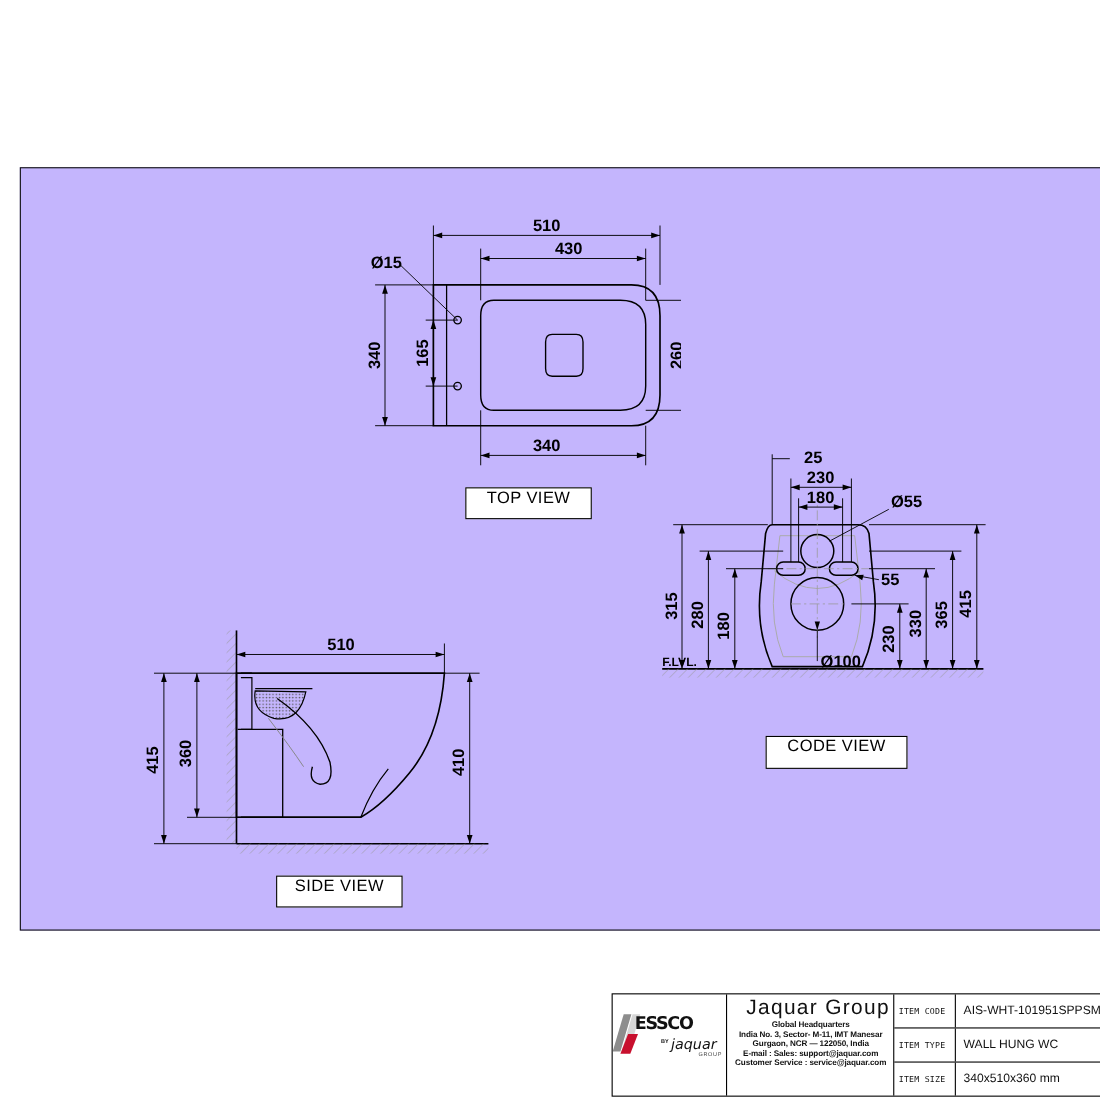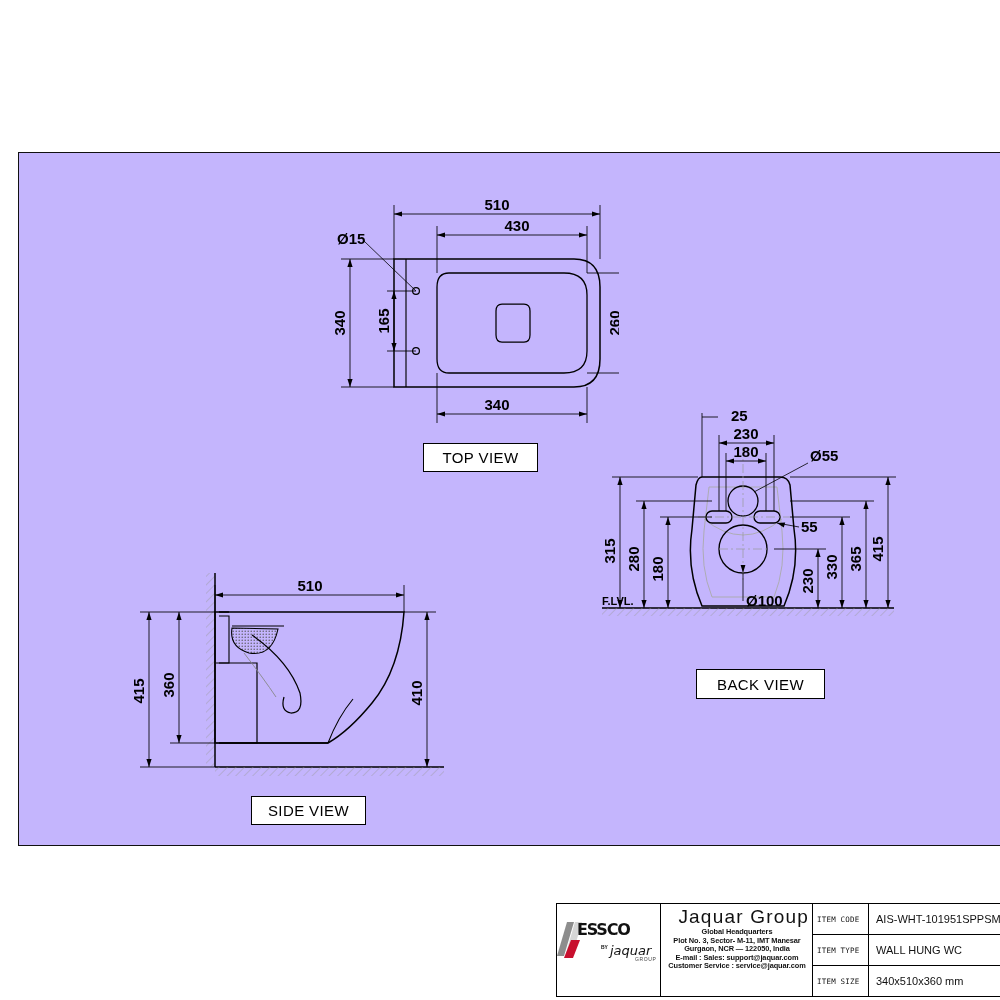--- a/index.html
+++ b/index.html
@@ -4,21 +4,21 @@
 <style>
   html,body{margin:0;padding:0;background:#ffffff;}
   body{width:1000px;height:1000px;position:relative;
        font-family:"Liberation Sans","DejaVu Sans",sans-serif;
        color:#000;overflow:hidden;}
   #sheet{position:absolute;left:18px;top:152px;width:993px;height:694px;
          border:1.6px solid #111;box-sizing:border-box;background:#c4b5fd;}
   svg{display:block;}
   .dimtxt{font-family:"Liberation Sans","DejaVu Sans",sans-serif;font-weight:700;}
   .viewlabel{position:absolute;border:1.5px solid #000;background:#fff;
-             display:flex;align-items:center;justify-content:center;
+             display:flex;justify-content:center;
              font-size:15px;font-weight:400;letter-spacing:.4px;}
   
   #titleblock{position:absolute;left:537px;top:750px;width:456px;height:94px;
               border:1.4px solid #000;box-sizing:border-box;display:flex;background:#fff;}
   #tb-logo{width:104px;border-right:1.4px solid #000;position:relative;box-sizing:border-box;}
   #tb-addr{width:152px;border-right:1.4px solid #000;box-sizing:border-box;
            padding:2px 3px 0 4px;}
   #tb-right{flex:1;display:flex;flex-direction:column;box-sizing:border-box;}
   .tbrow{flex:1;display:flex;border-bottom:1.2px solid #000;box-sizing:border-box;}
   .tbrow:last-child{border-bottom:none;}
@@ -311,21 +311,21 @@
       <text x="69" y="168" transform="rotate(-90 69,168)">180</text>
       <text x="219" y="180" transform="rotate(-90 219,180)">230</text>
       <text x="243" y="166" transform="rotate(-90 243,166)">330</text>
       <text x="267" y="158" transform="rotate(-90 267,158)">365</text>
       <text x="289" y="148" transform="rotate(-90 289,148)">415</text>
       <text x="8" y="204" text-anchor="start" font-size="11">F.LVL.</text>
     </g>
   </svg>
 
   <div class="viewlabel" style="left:677px;top:516px;width:127px;height:28px;">
-    <span>BACK VIEW</span>
+    <span>CODE VIEW</span>
   </div>
 
   <div id="titleblock">
 
     <div id="tb-logo">
       <div id="essco-wrap">
         <svg width="26" height="40" style="position:absolute;left:0px;top:2px;">
           <polygon points="10,2 17,2 7,36 0,36" fill="#8d8d8d"></polygon>
           <polygon points="18,2 25,2 15,36 8,36" fill="#d6d6d6"></polygon>
           <polygon points="14,20 23,20 16,38 7,38" fill="#c8102e"></polygon>
@@ -333,21 +333,21 @@
         <div id="essco-txt">ESSCO</div>
         <div id="essco-by">BY</div>
         <div id="essco-jaquar">jaquar</div>
         <div id="essco-group">GROUP</div>
       </div>
     </div>
 
     <div id="tb-addr">
       <div id="jaquar-title">Jaquar  Group</div>
       <div class="addrline first">Global  Headquarters</div>
-      <div class="addrline">Plot No. 3, Sector-  M-11, IMT Manesar</div>
+      <div class="addrline">India No. 3, Sector-  M-11, IMT Manesar</div>
       <div class="addrline">Gurgaon,  NCR  —  122050,  India</div>
       <div class="addrline">E-mail :  Sales:  support@jaquar.com</div>
       <div class="addrline">Customer  Service :   service@jaquar.com</div>
     </div>
 
     <div id="tb-right">
       <div class="tbrow">
         <div class="tbkey">ITEM CODE</div>
         <div class="tbval">AIS-WHT-101951SPPSM</div>
       </div>

